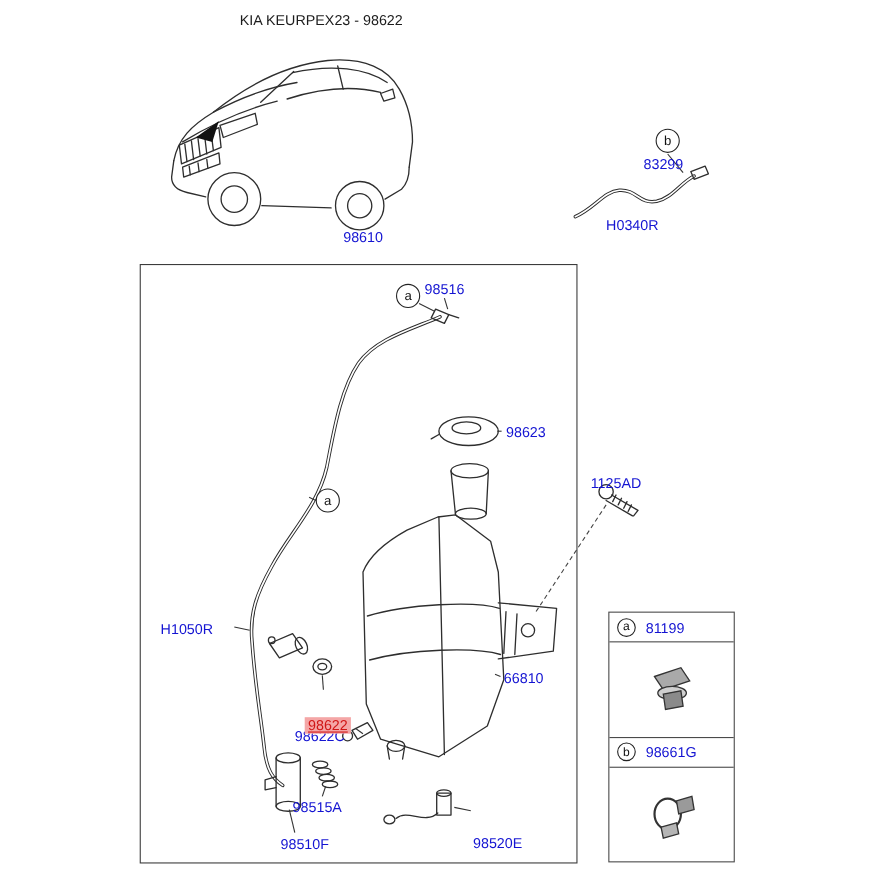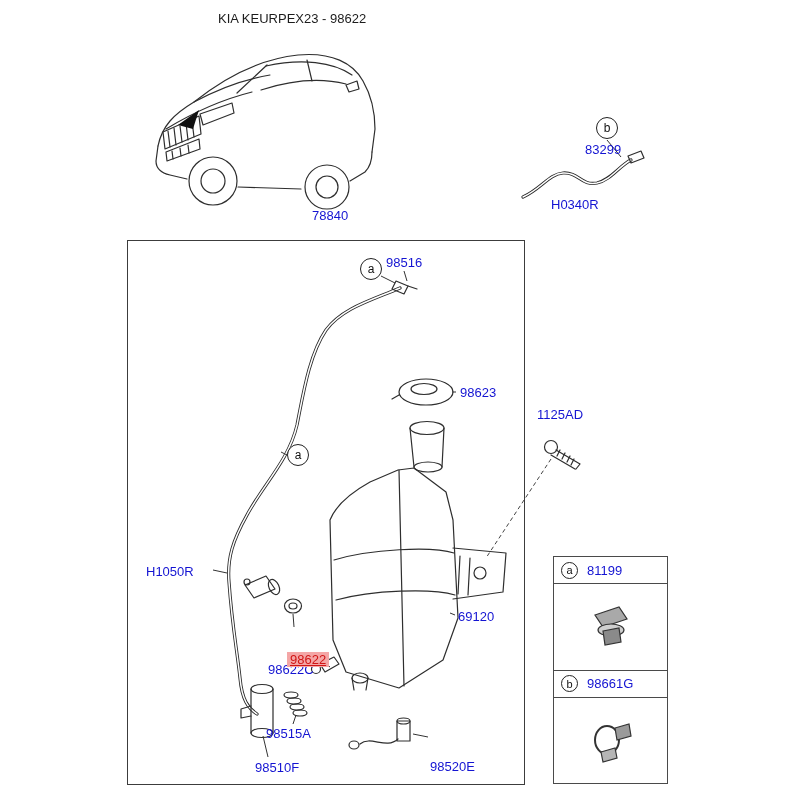--- a/index.html
+++ b/index.html
@@ -142,32 +142,32 @@
       <path class="leader" d="M293,724 L296,715"></path>
       <path class="leader" d="M268,757 L263,736"></path>
       <path class="leader" d="M428,737 L413,734"></path>
     </g>
   </svg>
 
   <div class="mainbox"></div>
 
   <div class="title" style="left:218px; top:11px;">KIA KEURPEX23 - 98622</div>
 
-  <div class="plabel" style="left:312px; top:208px;">78840</div>
+  <div class="plabel" style="left:312px; top:208px;">98610</div>
 
   <div class="plabel" style="left:539px; top:142px;margin-left:46px;">83299</div>
   <div class="plabel" style="left:551px; top:197px;text-align:center;">H0340R</div>
 
   <div class="plabel" style="left:386px; top:255px;">98516</div>
   <div class="plabel" style="left:460px; top:385px;">98623</div>
-  <div class="plabel" style="left:537px; top:407px;">1125AD</div>
+  <div class="plabel" style="left:537px; top:432px;">1125AD</div>
   <div class="plabel" style="left:146px; top:564px;">H1050R</div>
   <div class="plabel" style="left:268px; top:662px;">98622C</div>
-  <div class="plabel highlight" style="left:287px; top:652px;text-decoration:underline;">98622</div>
-  <div class="plabel" style="left:458px; top:609px;">69120</div>
+  <div class="plabel highlight" style="left:277px; top:652px;text-decoration:underline;">98622</div>
+  <div class="plabel" style="left:458px; top:609px;">66810</div>
   <div class="plabel" style="left:266px; top:726px;">98515A</div>
   <div class="plabel" style="left:255px; top:760px;">98510F</div>
   <div class="plabel" style="left:430px; top:759px;">98520E</div>
 
   <div class="callout" style="left:360px; top:258px;">
     <span>a</span>
   </div>
   <div class="callout" style="left:287px; top:444px;">
     <span>a</span>
   </div>

